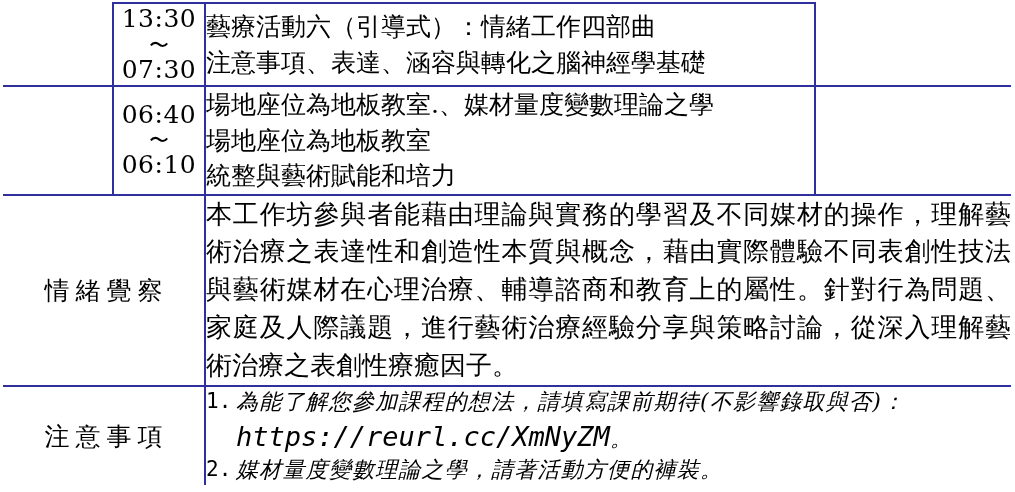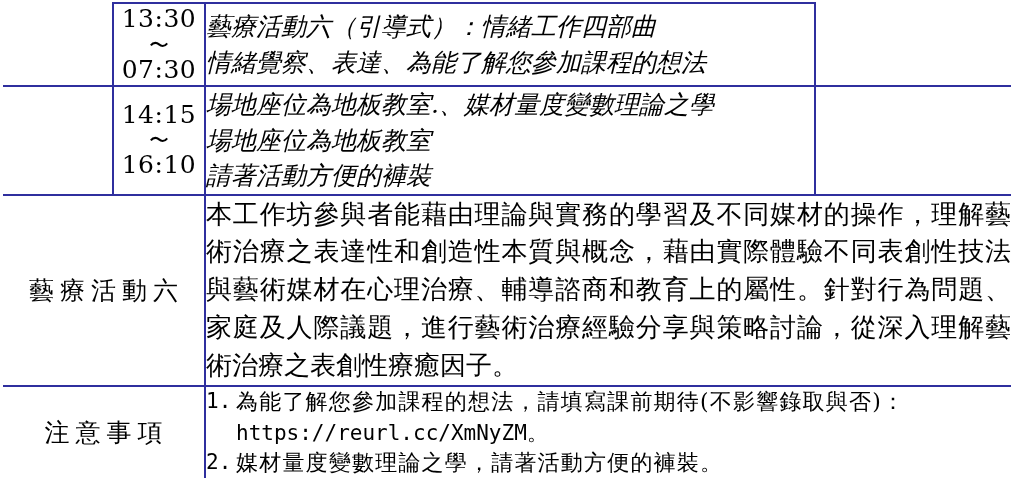--- a/index.html
+++ b/index.html
@@ -51,21 +51,20 @@
     letter-spacing: 0;
   }
   .body-cell {
     font-size: 25px;
     line-height: 1.42;
     padding: 5px 6px 7px 10px;
     text-align: left;
   }
   .body-cell .line {
     white-space: nowrap;
-    font-style: italic;
   }
   .label-cell {
     text-align: center;
     font-size: 25px;
     letter-spacing: 6px;
     text-indent: 6px;
     padding: 0 2px;
   }
   .para-cell {
     font-size: 26px;
@@ -90,25 +89,26 @@
   .note-num {
     width: 30px;
     flex: 0 0 30px;
     font-family: "DejaVu Sans Mono", "Liberation Mono", monospace;
     font-size: 21px;
     letter-spacing: 0;
   }
   .note-text {
     flex: 1 1 auto;
     letter-spacing: 1.2px;
+    font-style: italic;
   }
   .note-text .url {
     font-family: "DejaVu Sans Mono", "Liberation Mono", monospace;
     letter-spacing: 0;
-    font-size: 21px;
+    font-size: 27px;
   }
   .blank-right { }
   .empty-left { }
 </style>
 </head>
 <body>
 
 <div class="page">
   <table class="schedule">
     <colgroup>
@@ -120,42 +120,42 @@
     <tbody>
       <tr>
         <td class="empty-left" style="border-left:none;border-top:none;"></td>
         <td class="time-cell">
           <span>13:30</span>
           <span class="tilde">〜</span>
           <span>07:30</span>
         </td>
         <td class="body-cell">
           <div class="line">藝療活動六（引導式）：情緒工作四部曲</div>
-          <div class="line">情緒覺察、表達、為能了解您參加課程的想法</div>
+          <div class="line">注意事項、表達、涵容與轉化之腦神經學基礎</div>
         </td>
         <td class="blank-right" style="border-top:none;border-right:none;"></td>
       </tr>
 
       <tr>
         <td class="empty-left" style="border-left:none;"></td>
         <td class="time-cell">
-          <span>14:15</span>
+          <span>06:40</span>
           <span class="tilde">〜</span>
-          <span>16:10</span>
+          <span>06:10</span>
         </td>
         <td class="body-cell">
           <div class="line">場地座位為地板教室.、媒材量度變數理論之學</div>
           <div class="line">場地座位為地板教室</div>
-          <div class="line">請著活動方便的褲裝</div>
+          <div class="line">統整與藝術賦能和培力</div>
         </td>
         <td class="blank-right" style="border-right:none;"></td>
       </tr>
 
       <tr>
-        <td class="label-cell" colspan="2" style="border-left:none;">藝療活動六</td>
+        <td class="label-cell" colspan="2" style="border-left:none;">情緒覺察</td>
         <td class="para-cell" colspan="2" style="border-right:none;">
           <p>本工作坊參與者能藉由理論與實務的學習及不同媒材的操作，理解藝術治療之表達性和創造性本質與概念，藉由實際體驗不同表創性技法與藝術媒材在心理治療、輔導諮商和教育上的屬性。針對行為問題、家庭及人際議題，進行藝術治療經驗分享與策略討論，從深入理解藝術治療之表創性療癒因子。</p>
         </td>
       </tr>
 
       <tr>
         <td class="label-cell" colspan="2" style="border-left:none;border-bottom:none;">注意事項</td>
         <td class="notes-cell" colspan="2" style="border-right:none;border-bottom:none;">
           <div class="note-item">
             <span class="note-num">1.</span>

